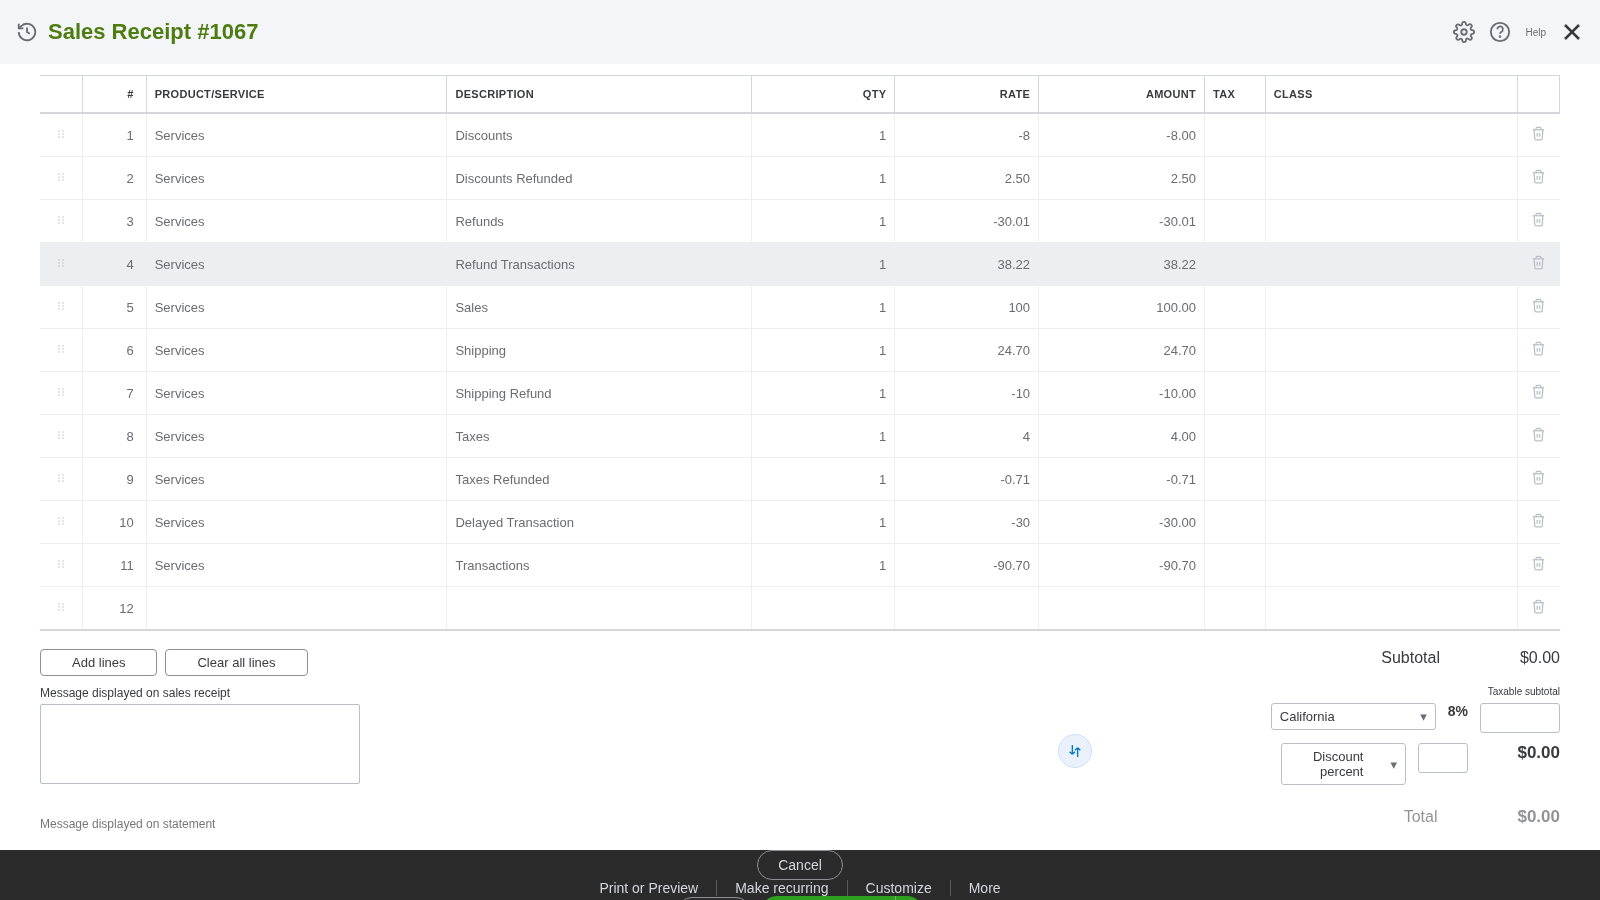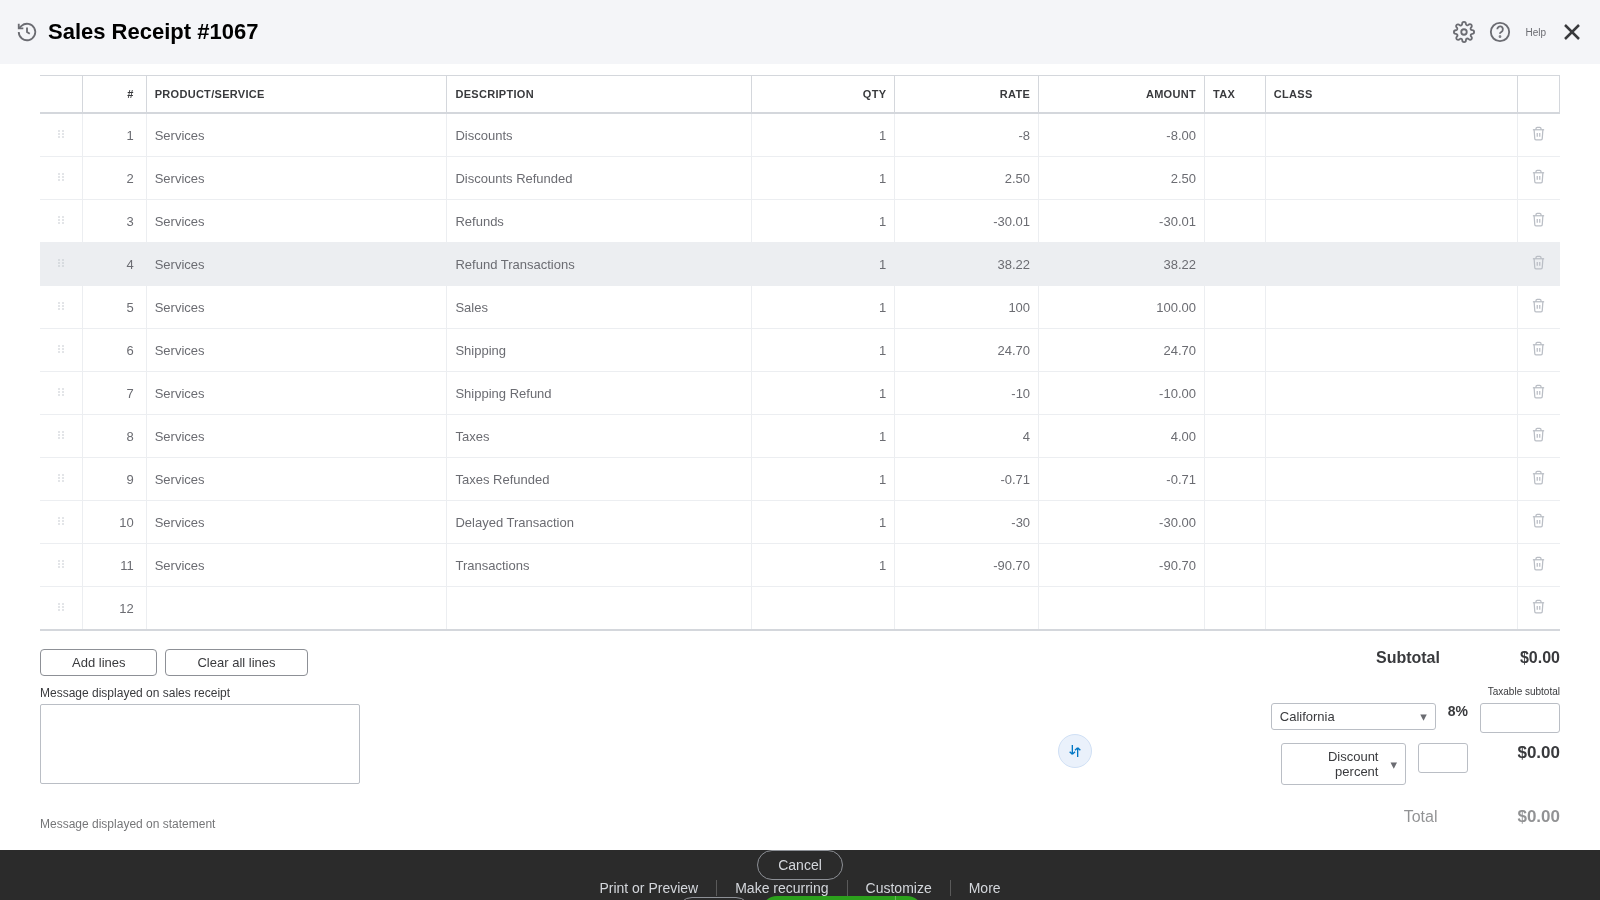--- a/index.html
+++ b/index.html
@@ -16,21 +16,21 @@
   .header {
     background: #f4f5f8;
     height: 65px;
     border-bottom: 1px solid #fff;
     display: flex;
     align-items: center;
     padding: 0 16px;
   }
   .header-left { display: flex; align-items: center; flex: 1; }
   .history-icon { width: 22px; height: 22px; margin-right: 10px; color: #6b6c72; }
-  .page-title { font-size: 22px; font-weight: 700; color: #000000; }
+  .page-title { font-size: 22px; font-weight: 700; color: #4d7c0f; }
   .header-right { display: flex; align-items: center; gap: 14px; color: #6b6c72; }
   .header-icon { width: 22px; height: 22px; cursor: pointer; color: #6b6c72;}
   .help-text { font-size: 10px; color: #6b6c72; cursor: pointer; }
   .close-icon { width: 24px; height: 24px; cursor: pointer; color:#393a3d;}
 
   .content { padding: 0 40px; }
 
   table.line-items { width: 100%; border-collapse: collapse; margin-top: 10px;}
   table.line-items th {
     font-size: 11px;
@@ -69,21 +69,21 @@
 
   .drag-handle svg, .trash-btn svg { color:#babec5; }
   .trash-btn { cursor:pointer; }
 
   .below-table { display:flex; justify-content:space-between; margin-top:18px; align-items:flex-start;}
   .table-actions { display:flex; gap:8px; }
   .btn-outline {
     border:1px solid #8d9096; background:#fff; padding:5px 31px; border-radius:4px;
     font-size:13px; color:#393a3d; cursor:pointer;
   }
-  .subtotal-row { font-size:16px; font-weight:700; color:#393a3d; display:flex; gap:80px;}
+  .subtotal-row { font-size:16px; font-weight:400; color:#393a3d; display:flex; gap:80px;}
 
   .lower-section { display:flex; justify-content:space-between; margin-top:10px; position:relative;}
   .msg-section label { font-size:12px; color:#393a3d; display:block; margin-bottom:4px;}
   .msg-section textarea {
     width:320px; height:80px; border:1px solid #babec5; border-radius:2px; padding:6px; font-family:inherit; resize:none;
   }
   .stmt-label { font-size:12px; color:#393a3d; margin-top:30px; opacity:0.7;}
 
   .tax-section { text-align:right; }
   .tax-label { font-size:10px; color:#393a3d; margin-bottom:6px; display:block;}
@@ -497,21 +497,21 @@
       <span class="tax-label">Taxable subtotal</span>
       <div class="tax-row">
         <div class="select-box" style="width:165px;">
           <span>California</span>
           <span class="caret">▾</span>
         </div>
         <span class="pct">8%</span>
         <input class="num-input" value="" style="">
       </div>
       <div class="tax-row">
-        <div class="select-box" style="width:125px;">
+        <div class="select-box" style="width:125px;gap:15px;">
           <span>Discount percent</span>
           <span class="caret">▾</span>
         </div>
         <input class="num-input sm" value="" style="">
         <span class="amt" style="width:80px; text-align:right; font-size:17px; font-weight:600;">$0.00</span>
       </div>
       <div class="total-row" style="opacity:0.55;">
         <span>Total</span>
         <span class="amt">$0.00</span>
       </div>

